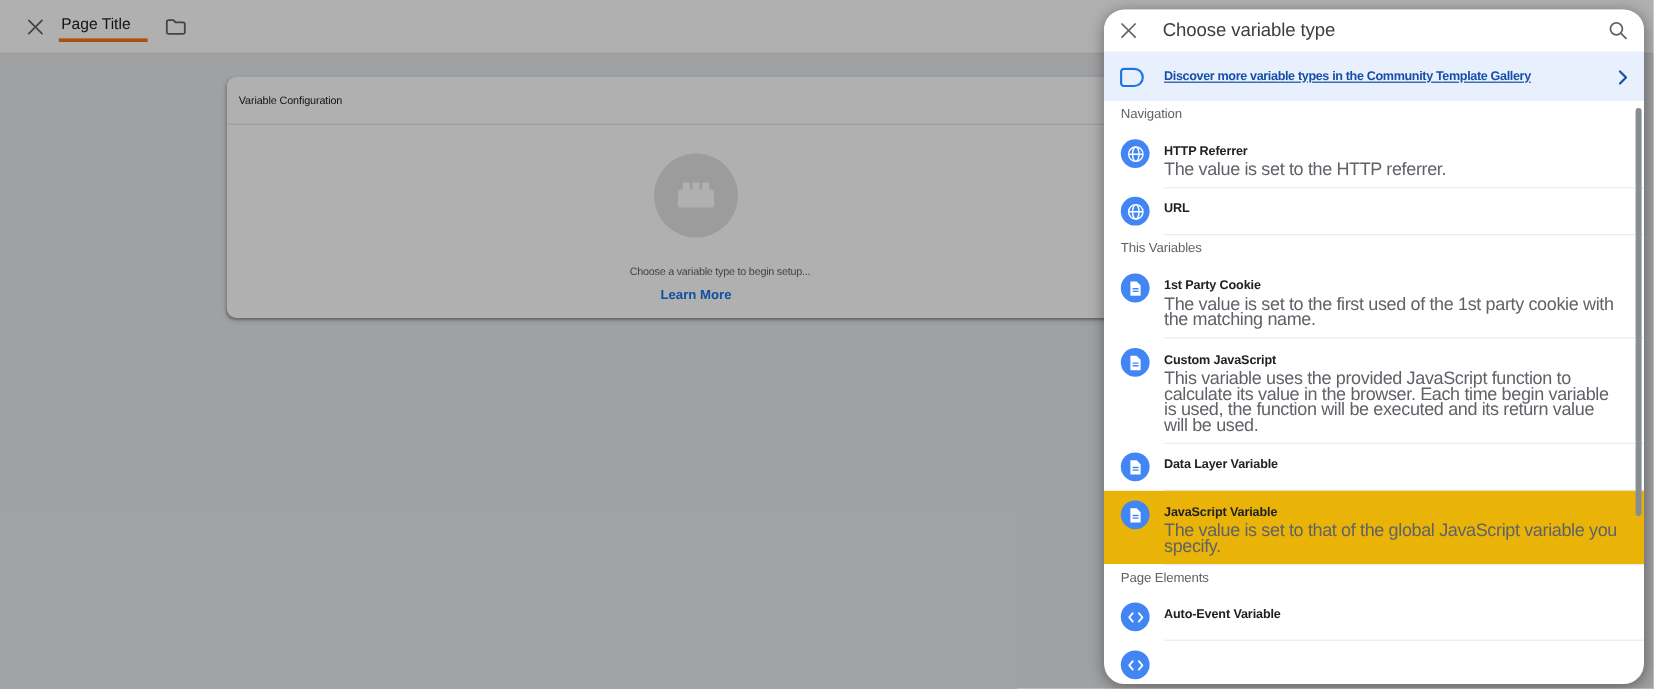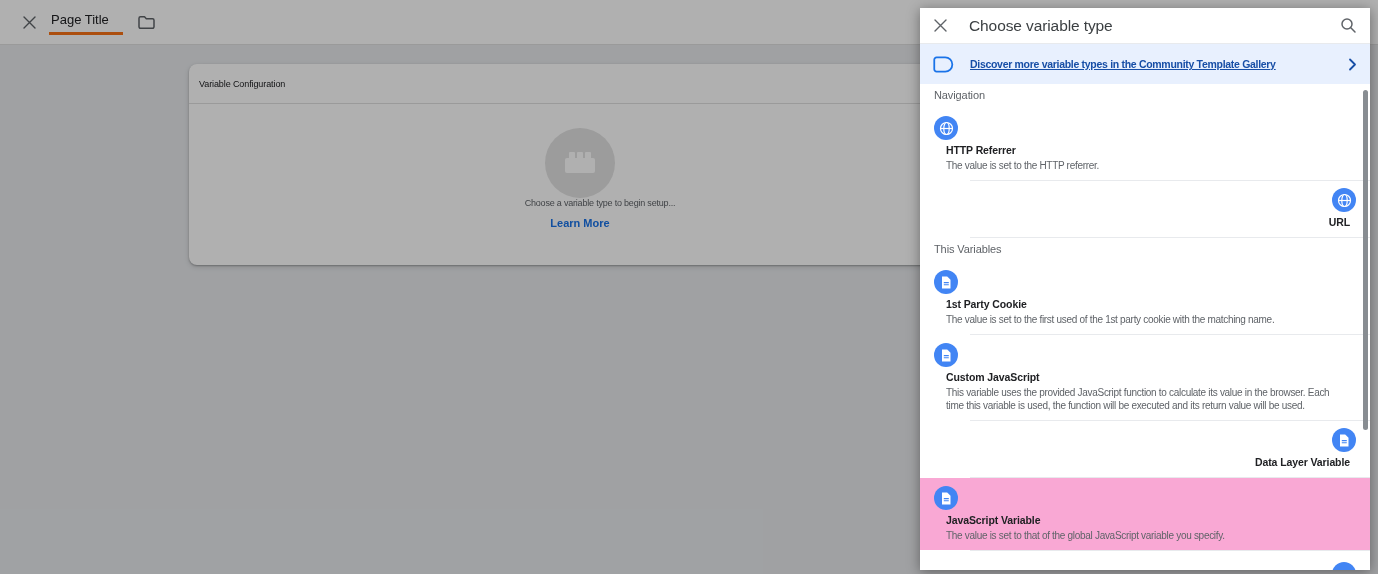--- a/index.html
+++ b/index.html
@@ -18,54 +18,54 @@
   .tb-folder{margin-left:14px;display:inline-flex;cursor:pointer;}
 
   .card{position:absolute;left:189px;top:64px;width:782px;height:201px;background:#fff;
         border-radius:8px;box-shadow:0 1px 2px rgba(0,0,0,.28),0 2px 6px rgba(0,0,0,.12);
         box-sizing:border-box;}
   .card-header{height:39px;border-bottom:1px solid #e0e0e0;display:flex;align-items:center;
                padding:0 10px;font-size:9px;color:#202124;letter-spacing:-0.1px;}
   .card-body{text-align:center;}
   .brick-circle{width:70px;height:70px;border-radius:50%;background:#e2e2e2;
                 margin:24px auto 0 auto;display:flex;align-items:center;justify-content:center;}
-  .card-hint{margin-top:0;font-size:9px;letter-spacing:-0.2px;color:#5f6368;padding-left:40px;}
+  .card-hint{margin-top:23px;font-size:9px;letter-spacing:-0.2px;color:#5f6368;padding-left:40px;}
   .learn-more{margin-top:9px;font-size:11px;font-weight:bold;color:#1a73e8;cursor:pointer;}
 
   
   .overlay{position:absolute;inset:0;background:rgba(0,0,0,0.31);}
 
   
   .panel{position:absolute;left:920px;top:8px;width:450px;height:562px;background:#fff;
-         border-radius:0;box-shadow:0 2px 12px rgba(0,0,0,.4);overflow:hidden;box-sizing:border-box;}
+         border-radius:17px;box-shadow:0 2px 12px rgba(0,0,0,.4);overflow:hidden;box-sizing:border-box;}
   .panel-header{height:36px;display:flex;align-items:center;padding:0 13px;
                 border-bottom:1px solid #e8eaed;box-sizing:border-box;background:#fff;}
   .ph-close{width:15px;height:15px;display:inline-flex;cursor:pointer;flex:none;}
   .ph-title{margin-left:21px;font-size:15.5px;color:#3c4043;letter-spacing:-0.1px;}
   .ph-search{margin-left:auto;display:inline-flex;cursor:pointer;flex:none;}
 
   .banner{height:40px;background:#e8f0fe;display:flex;align-items:center;
           padding:0 13px;box-sizing:border-box;cursor:pointer;}
   .banner-icon{flex:none;display:inline-flex;}
   .banner-text{margin-left:16px;font-size:10.5px;font-weight:bold;color:#174ea6;
                letter-spacing:-0.3px;text-decoration:underline;}
   .banner-chev{margin-left:auto;display:inline-flex;flex:none;}
 
   .section{padding-top:4px;}
   .section-label{margin:0 0 6px 14px;font-size:11px;line-height:14px;color:#5f6368;
                  letter-spacing:-0.1px;}
-  .row{display:flex;align-items:flex-start;padding:8px 14px;cursor:pointer;box-sizing:border-box;flex-direction:column;}
-  .row.no-desc{align-items:flex-end;padding:7px 14px;margin-left:28px;}
-  .row.hl{background:#f9a8d4;}
+  .row{display:flex;align-items:flex-start;padding:8px 14px;cursor:pointer;box-sizing:border-box;}
+  .row.no-desc{align-items:flex-start;padding:7px 14px;}
+  .row.hl{background:#eab308;}
   .ci{width:24px;height:24px;border-radius:50%;background:#4285f4;flex:none;
       display:flex;align-items:center;justify-content:center;}
   .row-text{margin-left:12px;max-width:392px;padding-right:6px;}
   .row-title{font-size:10.5px;font-weight:bold;color:#202124;line-height:13px;
              letter-spacing:-0.1px;}
-  .row-desc{font-size:10px;color:#5f6368;line-height:13px;letter-spacing:-0.3px;margin-top:1px;}
+  .row-desc{font-size:15px;color:#5f6368;line-height:13px;letter-spacing:-0.3px;margin-top:1px;}
   .divider{height:1px;background:#e8eaed;margin-left:50px;}
 
   .scroll-thumb{position:absolute;right:2px;top:82px;width:5px;height:340px;
                 border-radius:2.5px;background:#888d92;}
 </style>
 </head>
 <body>
 
 <div class="stage">
 
@@ -190,21 +190,21 @@
 
   <div class="row">
     <span class="ci">
                 <svg width="14" height="15" viewBox="0 0 14 15">
                   <path d="M3 1.5 h5.2 L11.5 4.8 V13.5 H3 Z" fill="#fff"></path>
                   <path d="M4.8 7.6 h5 M4.8 9.8 h5" stroke="#4285f4" stroke-width="1.1"></path>
                 </svg>
               </span>
     <span class="row-text">
       <span class="row-title">Custom JavaScript</span>
-      <div class="row-desc">This variable uses the provided JavaScript function to calculate its value in the browser. Each time this variable is used, the function will be executed and its return value will be used.</div>
+      <div class="row-desc">This variable uses the provided JavaScript function to calculate its value in the browser. Each time begin variable is used, the function will be executed and its return value will be used.</div>
     </span>
   </div>
   <div class="divider"></div>
 
   <div class="row no-desc">
     <span class="ci">
                 <svg width="14" height="15" viewBox="0 0 14 15">
                   <path d="M3 1.5 h5.2 L11.5 4.8 V13.5 H3 Z" fill="#fff"></path>
                   <path d="M4.8 7.6 h5 M4.8 9.8 h5" stroke="#4285f4" stroke-width="1.1"></path>
                 </svg>
@@ -226,20 +226,21 @@
     <span class="row-text">
       <span class="row-title">JavaScript Variable</span>
       <div class="row-desc">The value is set to that of the global JavaScript variable you specify.</div>
     </span>
   </div>
   <div class="divider"></div>
 </div>
   </div>
 
   <div class="section">
+    <div class="section-label">Page Elements</div>
     <div class="rows">
   <div class="row no-desc">
     <span class="ci">
                 <svg width="15" height="13" viewBox="0 0 15 13">
                   <path d="M5 3 L2 6.5 L5 10 M10 3 L13 6.5 L10 10" fill="none" stroke="#fff" stroke-width="1.5" stroke-linecap="round" stroke-linejoin="round"></path>
                 </svg>
               </span>
     <span class="row-text">
       <span class="row-title">Auto-Event Variable</span>
       

